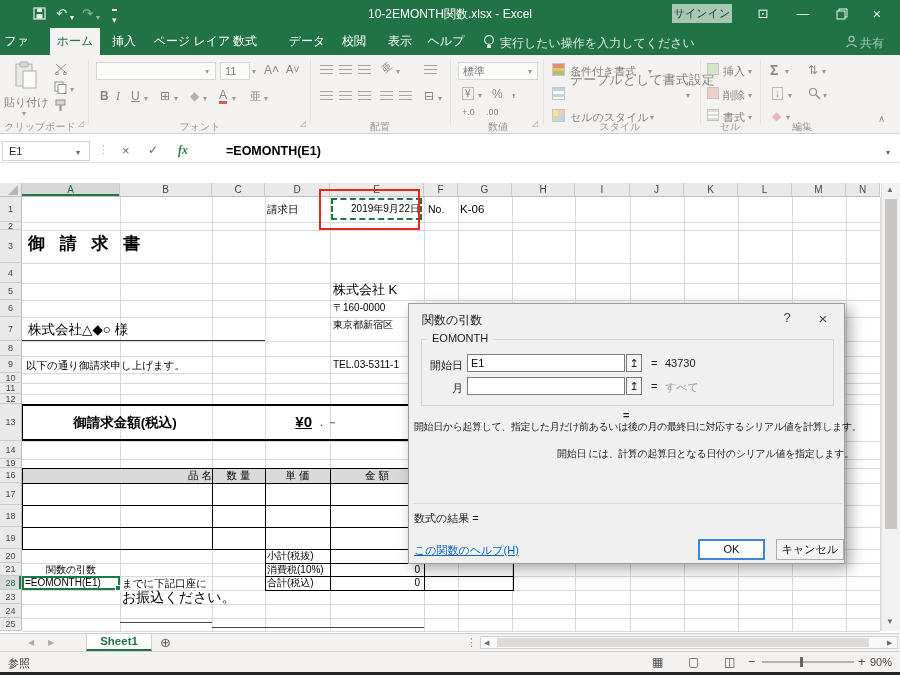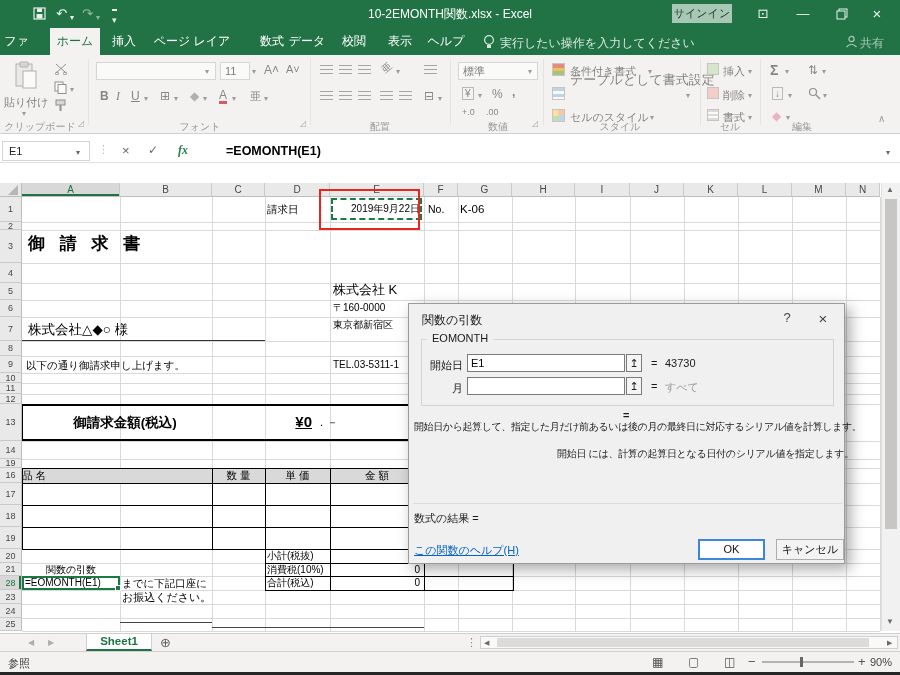--- a/index.html
+++ b/index.html
@@ -86,21 +86,21 @@
     <rect x="1" y="3" width="8" height="8" fill="#217346" stroke="#eaf3ec"></rect>
   </svg>
   <span class="win-ic" style="left:866px;font-size:15px">×</span>
 </div>
 
 <div class="abs tabsrow">
   <div class="rtab" style="left:0;width:33px">ファイル</div>
   <div class="rtab active" style="left:50px;width:50px">ホーム</div>
   <div class="rtab" style="left:100px;width:48px">挿入</div>
   <div class="rtab" style="left:148px;width:88px">ページ レイアウト</div>
-  <div class="rtab" style="left:248px;width:48px">数式</div>
+  <div class="rtab" style="left:221px;width:48px">数式</div>
   <div class="rtab" style="left:284px;width:46px">データ</div>
   <div class="rtab" style="left:330px;width:48px">校閲</div>
   <div class="rtab" style="left:378px;width:44px">表示</div>
   <div class="rtab" style="left:422px;width:48px">ヘルプ</div>
   <svg class="abs" style="left:483px;top:6px" width="12" height="16" viewBox="0 0 12 16">
     <circle cx="6" cy="6" r="4.4" fill="none" stroke="#d9e8de" stroke-width="1.2"></circle>
     <rect x="4" y="11" width="4" height="3" fill="#d9e8de"></rect>
   </svg>
   <div class="t" style="left:500px;top:7px;font-size:12px;color:#dcebe1">実行したい操作を入力してください</div>
   <svg class="abs" style="left:845px;top:7px;opacity:.6" width="13" height="13" viewBox="0 0 13 13">
@@ -352,38 +352,38 @@
 <div class="bline" style="left:22px;top:549px;width:492px;height:1px"></div>
 <div class="bline" style="left:265px;top:563px;width:249px;height:1px"></div>
 <div class="bline" style="left:265px;top:576px;width:249px;height:1px"></div>
 <div class="bline" style="left:265px;top:590px;width:249px;height:1px"></div>
 <div class="bline" style="left:22px;top:468px;width:1px;height:81px"></div>
 <div class="bline" style="left:212px;top:468px;width:1px;height:81px"></div>
 <div class="bline" style="left:265px;top:468px;width:1px;height:122px"></div>
 <div class="bline" style="left:330px;top:468px;width:1px;height:122px"></div>
 <div class="bline" style="left:424px;top:468px;width:1px;height:122px"></div>
 <div class="bline" style="left:513px;top:468px;width:1px;height:122px"></div>
-<div class="cell" style="left:22px;top:468px;width:190px;line-height:15px;text-align:left">品 名</div>
+<div class="cell" style="left:22px;top:468px;width:190px;line-height:15px;text-align:right">品 名</div>
 <div class="cell" style="left:212px;top:468px;width:53px;line-height:15px;text-align:center">数 量</div>
 <div class="cell" style="left:265px;top:468px;width:65px;line-height:15px;text-align:center">単 価</div>
 <div class="cell" style="left:330px;top:468px;width:94px;line-height:15px;text-align:center">金 額</div>
 
 <div class="cell" style="left:267px;top:549px;width:62px;line-height:14px;font-size:10px">小計(税抜)</div>
 <div class="cell" style="left:267px;top:563px;width:59px;line-height:13px;font-size:10px">消費税(10%)</div>
 <div class="cell" style="left:330px;top:563px;width:90px;line-height:13px;text-align:right;font-size:10px">0</div>
 <div class="cell" style="left:267px;top:576px;width:62px;line-height:14px;font-size:10px">合計(税込)</div>
 <div class="cell" style="left:330px;top:576px;width:90px;line-height:14px;text-align:right;font-size:10px">0</div>
 <div class="cell" style="left:22px;top:563px;width:98px;line-height:13px;text-align:center;font-size:10px">関数の引数</div>
 
 <div class="abs" style="left:22px;top:576px;width:98px;height:14px;background:#fff;border:2px solid #1a7a43;box-sizing:border-box">
   <span class="t" style="left:1px;top:-1px;font-size:10px">=EOMONTH(E1)</span>
   <span class="abs" style="right:-3px;bottom:-3px;width:4px;height:4px;background:#1a7a43;border:1px solid #fff"></span>
 </div>
 <div class="cell" style="left:122px;top:576px;width:90px;line-height:14px;font-size:10.5px">までに下記口座に</div>
-<div class="cell" style="left:122px;top:590px;width:90px;line-height:14px;font-size:11px">お振込ください。</div>
+<div class="cell" style="left:122px;top:590px;width:90px;line-height:14px;font-size:14px">お振込ください。</div>
 <div class="bline" style="left:120px;top:622px;width:92px;height:1px;background:#444"></div>
 <div class="bline" style="left:212px;top:627px;width:212px;height:1px;background:#444"></div>
 
 <div class="abs ants" style="left:331px;top:198px;width:91px;height:22px;box-sizing:border-box;z-index:5"></div>
 <div class="abs" style="left:319px;top:189px;width:101px;height:41px;border:2.5px solid #e8261c;box-sizing:border-box;z-index:6"></div>
 
 <div class="abs" style="left:881px;top:183px;width:19px;height:448px;background:#f1f1f1;border-left:1px solid #e1dfdd;box-sizing:border-box">
   <div class="t" style="left:4px;top:2px;font-size:8px;color:#6d6b69">▲</div>
   <div class="abs" style="left:3px;top:16px;width:12px;height:330px;background:#c8c6c4"></div>
   <div class="t" style="left:4px;top:434px;font-size:8px;color:#6d6b69">▼</div>

